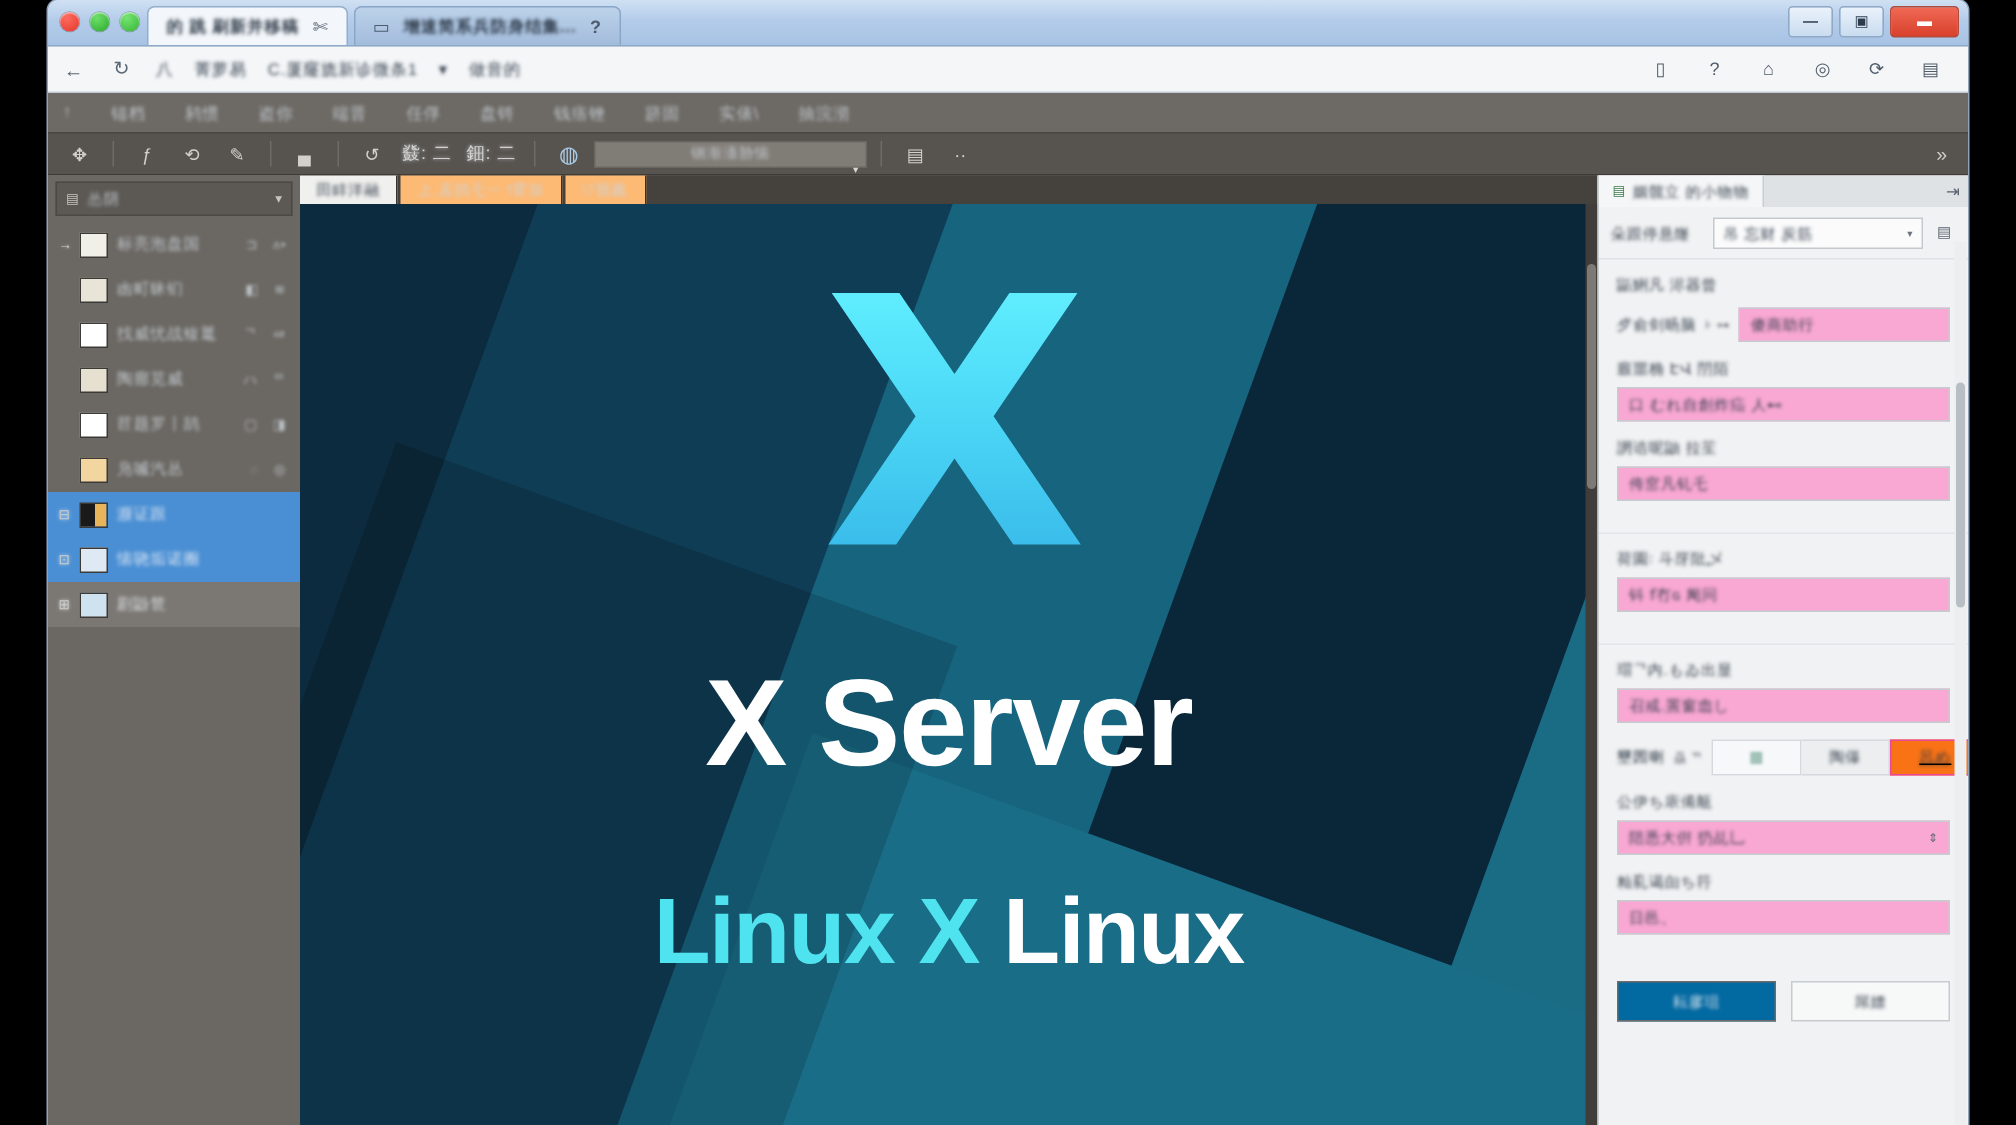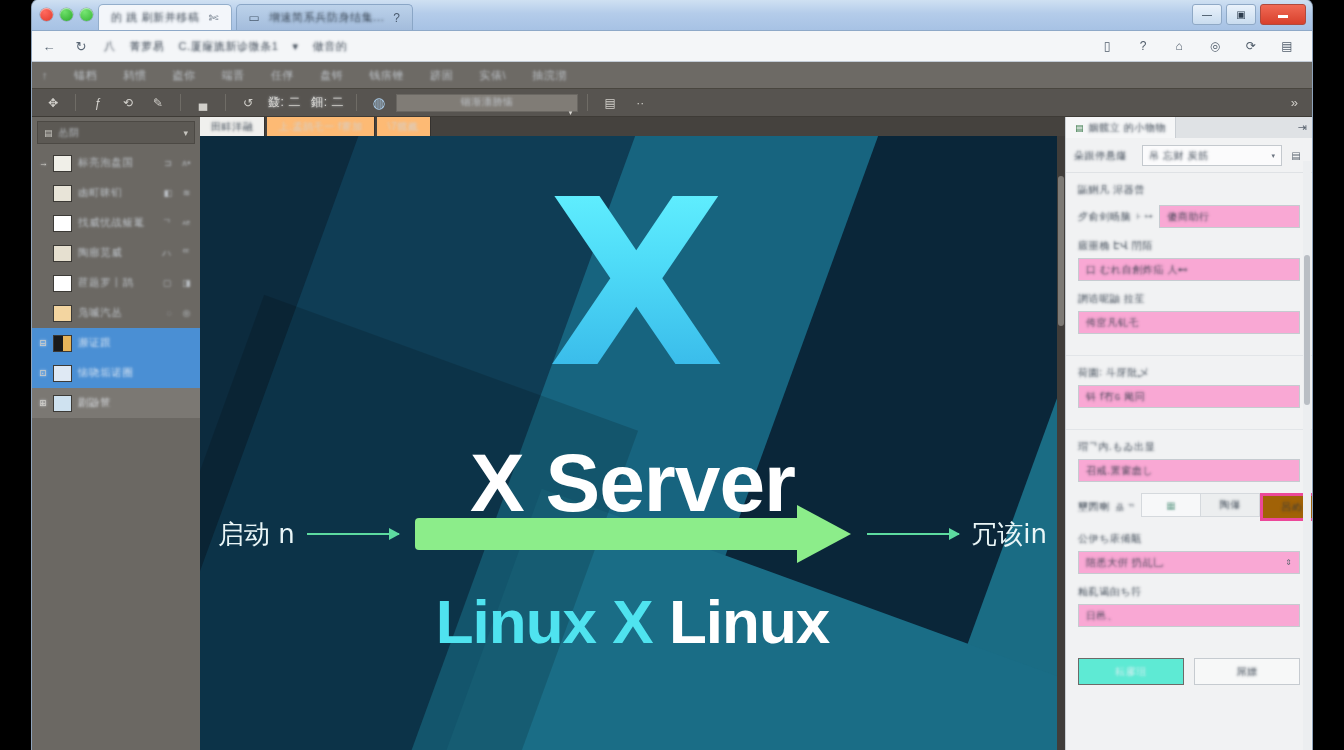--- a/index.html
+++ b/index.html
@@ -9,21 +9,21 @@
   #stage{position:relative;width:1344px;height:750px;background:#000;}
 
   
   #appwin{position:absolute;left:32px;top:0;width:1280px;height:750px;
           background:#d8dde3;border-radius:7px 7px 0 0;overflow:hidden;
           box-shadow:0 0 0 1px #8ea3bb;}
 
   
   .titlebar{position:relative;height:30px;
      background:linear-gradient(to bottom,#cfe0f2 0%,#b4ccea 45%,#a7c2e4 100%);
-     border-bottom:1px solid #8ea9c8;}
+     border-bottom:1px solid #8ea9c8;font-weight:bold;}
   .trafficlights{position:absolute;left:8px;top:8px;display:flex;gap:7px;}
   .tl{width:13px;height:13px;border-radius:50%;box-shadow:inset 0 1px 1px rgba(255,255,255,.55),0 0 0 .5px rgba(0,0,0,.25);}
   .tl.red{background:radial-gradient(circle at 35% 30%,#ff6a5e,#e0392c);}
   .tl.green1{background:radial-gradient(circle at 35% 30%,#6ee06a,#2aa82a);}
   .tl.green2{background:radial-gradient(circle at 35% 30%,#76e572,#35b435);}
 
   .tabstrip{position:absolute;left:66px;top:3px;display:flex;align-items:flex-end;height:27px;}
   .wtab{height:25px;display:flex;align-items:center;gap:9px;padding:0 12px;
         border-radius:5px 5px 0 0;font-size:11px;color:#32404f;}
   .wtab.active{background:#f3f6fa;border:1px solid #93aecb;border-bottom:none;}
@@ -157,28 +157,28 @@
   .rp-flabel{font-size:10px;margin-bottom:5px;display:flex;align-items:center;gap:8px;}
   .rp-sm{font-size:8px;}
   .rp-input{height:21px;background:#f9a8d4;border:1px solid #c6cbd0;
             display:flex;align-items:center;padding:0 7px;font-size:10px;}
   .rp-input.w-right{width:140px;margin-left:auto;}
   .inline{display:flex;align-items:center;gap:6px;}
   .rp-seg{display:flex;margin-left:auto;}
   .seg{height:22px;min-width:40px;display:flex;align-items:center;justify-content:center;
        padding:0 9px;font-size:10px;background:#eceeef;border:1px solid #d5d9dd;border-left:none;}
   .seg:first-child{border-left:1px solid #d5d9dd;background:#f7f8f9;}
-  .seg.sel{background:#a16207;border:3px solid #ec4899;}
+  .seg.sel{background:#f97316;border:1px solid #ec4899;text-decoration:underline;}
   .rp-stepper{position:relative;}
   .rp-stepper .arrows{position:absolute;right:7px;top:50%;transform:translateY(-50%);
        font-size:8px;line-height:6px;color:#5d6670;text-align:center;}
 
   .rp-actions{display:flex;gap:10px;padding:10px 12px 12px;}
   .btn{flex:1;height:25px;display:flex;align-items:center;justify-content:center;font-size:10px;}
-  .btn.primary{background:#5eead4;border:1px solid #6d6a67;}
+  .btn.primary{background:#0369a1;border:1px solid #6d6a67;}
   .btn.secondary{background:#f7f8f8;border:1px solid #c6cbd0;}
 
   .rp-sb{position:absolute;right:1px;top:44px;bottom:1px;width:8px;background:#eceef0;}
   .rp-sb .thumb{position:absolute;top:94px;left:1px;width:6px;height:150px;background:#b9bec4;border-radius:3px;}
 </style>
 </head>
 <body>
 
 <div id="stage">
  <div id="appwin">
@@ -369,30 +369,20 @@
           <div class="band b-mid2"></div>
           <div class="band b-right"></div>
           <div class="band b-rightteal"></div>
           <div class="band b-botteal"></div>
           <div class="band b-shadowL"></div>
 
           <div class="xlogo">X</div>
 
           <div class="title-xserver">X Server</div>
 
-          <div class="flowrow">
-            <span class="flowlabel">启动 n</span>
-            <span class="thinarrow"></span>
-            <span class="bigarrow">
-              <span class="shaft"></span>
-              <span class="head"></span>
-            </span>
-            <span class="thinarrow"></span>
-            <span class="flowlabel">冗该in</span>
-          </div>
 
           <div class="sub-linux">
             <span class="cyan">Linux</span>
             <span class="cyan">X</span>
             <span class="white">Linux</span>
           </div>
         </div>
 
         <div class="cscroll">
           <div class="thumb"></div>

